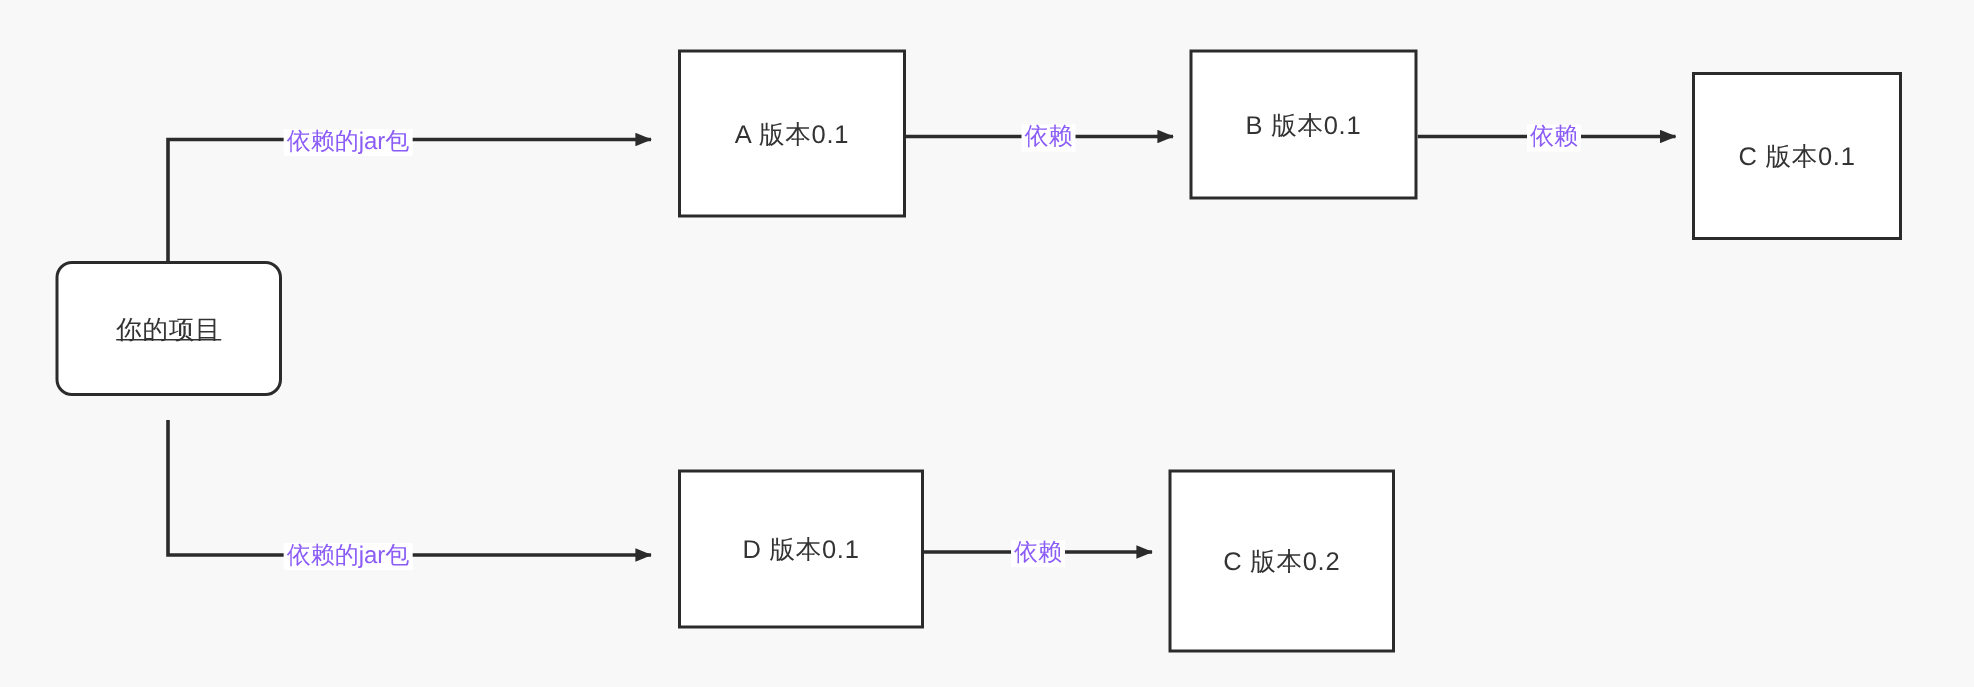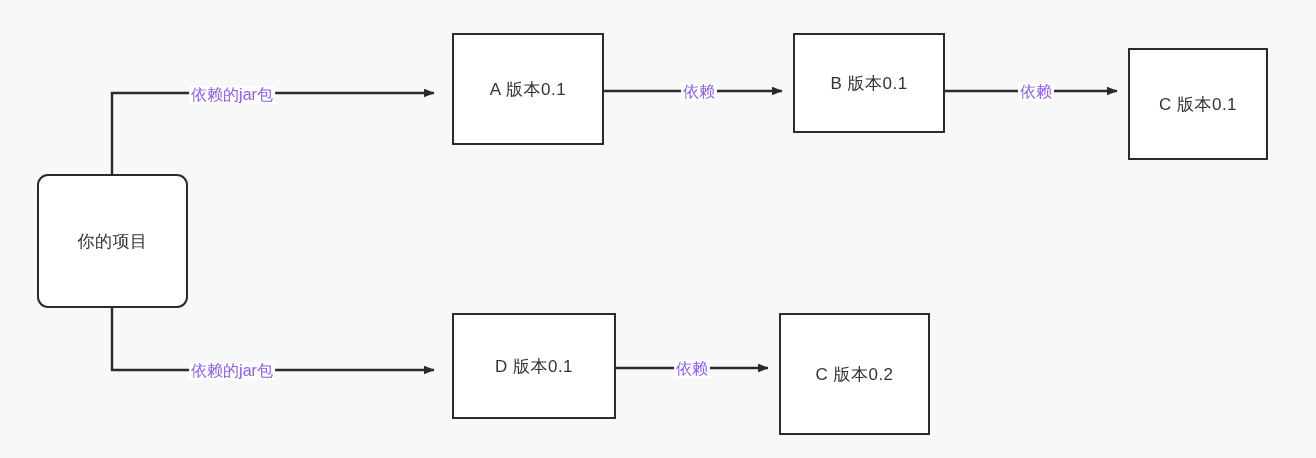--- a/index.html
+++ b/index.html
@@ -74,21 +74,21 @@
 
     <path d="M604,91 L782,91" fill="none" stroke="#2b2b2b" stroke-width="2.4" stroke-linecap="butt" marker-end="url(#arrow)"></path>
 
     <path d="M945,91 L1117,91" fill="none" stroke="#2b2b2b" stroke-width="2.4" stroke-linecap="butt" marker-end="url(#arrow)"></path>
 
     <path d="M112,280 L112,370 L434,370" fill="none" stroke="#2b2b2b" stroke-width="2.4" stroke-linecap="butt" stroke-linejoin="miter" marker-end="url(#arrow)"></path>
 
     <path d="M604,368 L768,368" fill="none" stroke="#2b2b2b" stroke-width="2.4" stroke-linecap="butt" marker-end="url(#arrow)"></path>
   </svg>
 
-  <div class="node rounded" style="left:37px;  top:174px; width:151px; height:134px;">
+  <div class="node rounded" style="left:37px;  top:174px; width:151px; height:90px;text-decoration:underline;">
     <span class="node-label">你的项目</span>
   </div>
 
   <div class="node" style="left:452px; top:33px; width:152px; height:112px;">
     <span class="node-label">A 版本0.1</span>
   </div>
 
   <div class="node" style="left:793px; top:33px; width:152px; height:100px;">
     <span class="node-label">B 版本0.1</span>
   </div>

